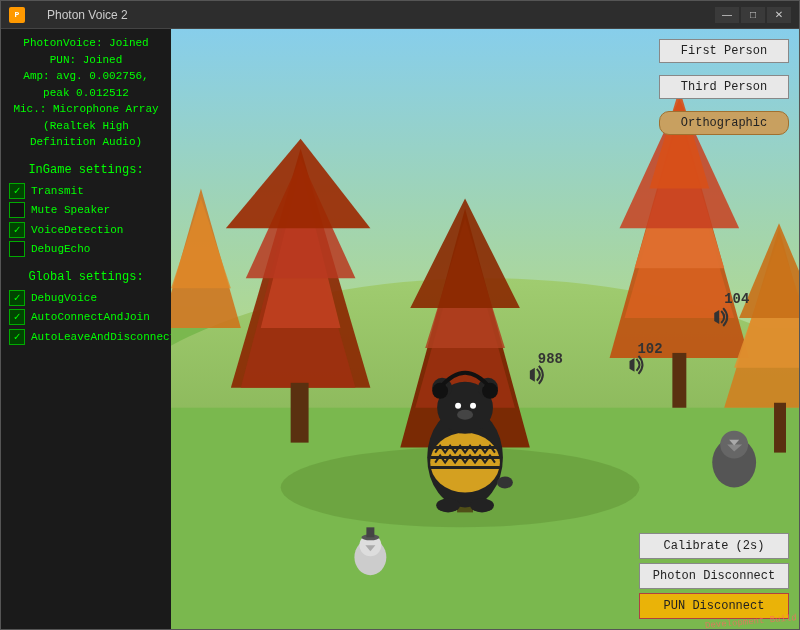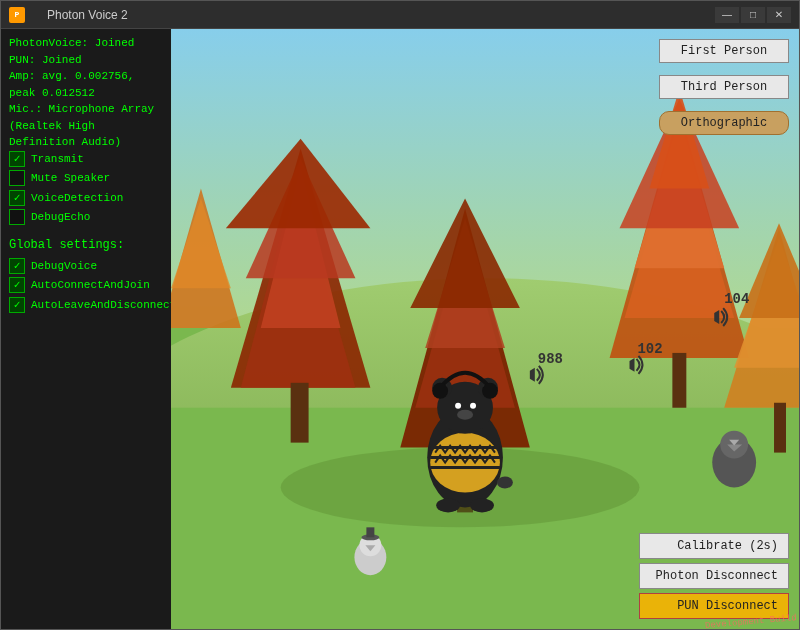--- a/index.html
+++ b/index.html
@@ -64,20 +64,21 @@
     
     #left-panel {
       width: 170px;
       background: #1a1a1a;
       color: #00ff00;
       padding: 6px 8px;
       flex-shrink: 0;
       font-size: 11px;
       line-height: 1.5;
       overflow: hidden;
+      text-align: center;
     }
     .status-line { color: #00ff00; }
     .section-title {
       color: #00ff00;
       margin-top: 10px;
       margin-bottom: 4px;
       font-size: 12px;
     }
     .checkbox-row {
       display: flex;
@@ -137,21 +138,21 @@
       flex-direction: column;
       gap: 4px;
     }
     .action-btn {
       background: #e8e8e8;
       border: 1px solid #888;
       color: #222;
       font-size: 12px;
       padding: 5px 10px;
       width: 150px;
-      text-align: right;
+      text-align: center;
       cursor: pointer;
       font-family: 'Courier New', monospace;
     }
     .action-btn.pun { background: #eab308; border-color: #b04040; }
 
     
     #dev-build {
       position: absolute;
       bottom: 2px;
       right: 2px;
@@ -191,20 +192,21 @@
 
     <div id="left-panel">
 
       <div id="status-lines">
           <div class="status-line">PhotonVoice: Joined</div>
           <div class="status-line">PUN: Joined</div>
           <div class="status-line">Amp: avg. 0.002756, peak 0.012512</div>
           <div class="status-line">Mic.: Microphone Array (Realtek High Definition Audio)</div>
         </div>
 
+      <div class="section-title">InGame settings:</div>
       <div id="ingame-options">
           <div class="checkbox-row">
             <div class="checkbox-box checked">✓</div>
             <span>Transmit</span>
           </div>
           <div class="checkbox-row">
             <div class="checkbox-box"></div>
             <span>Mute Speaker</span>
           </div>
           <div class="checkbox-row">

